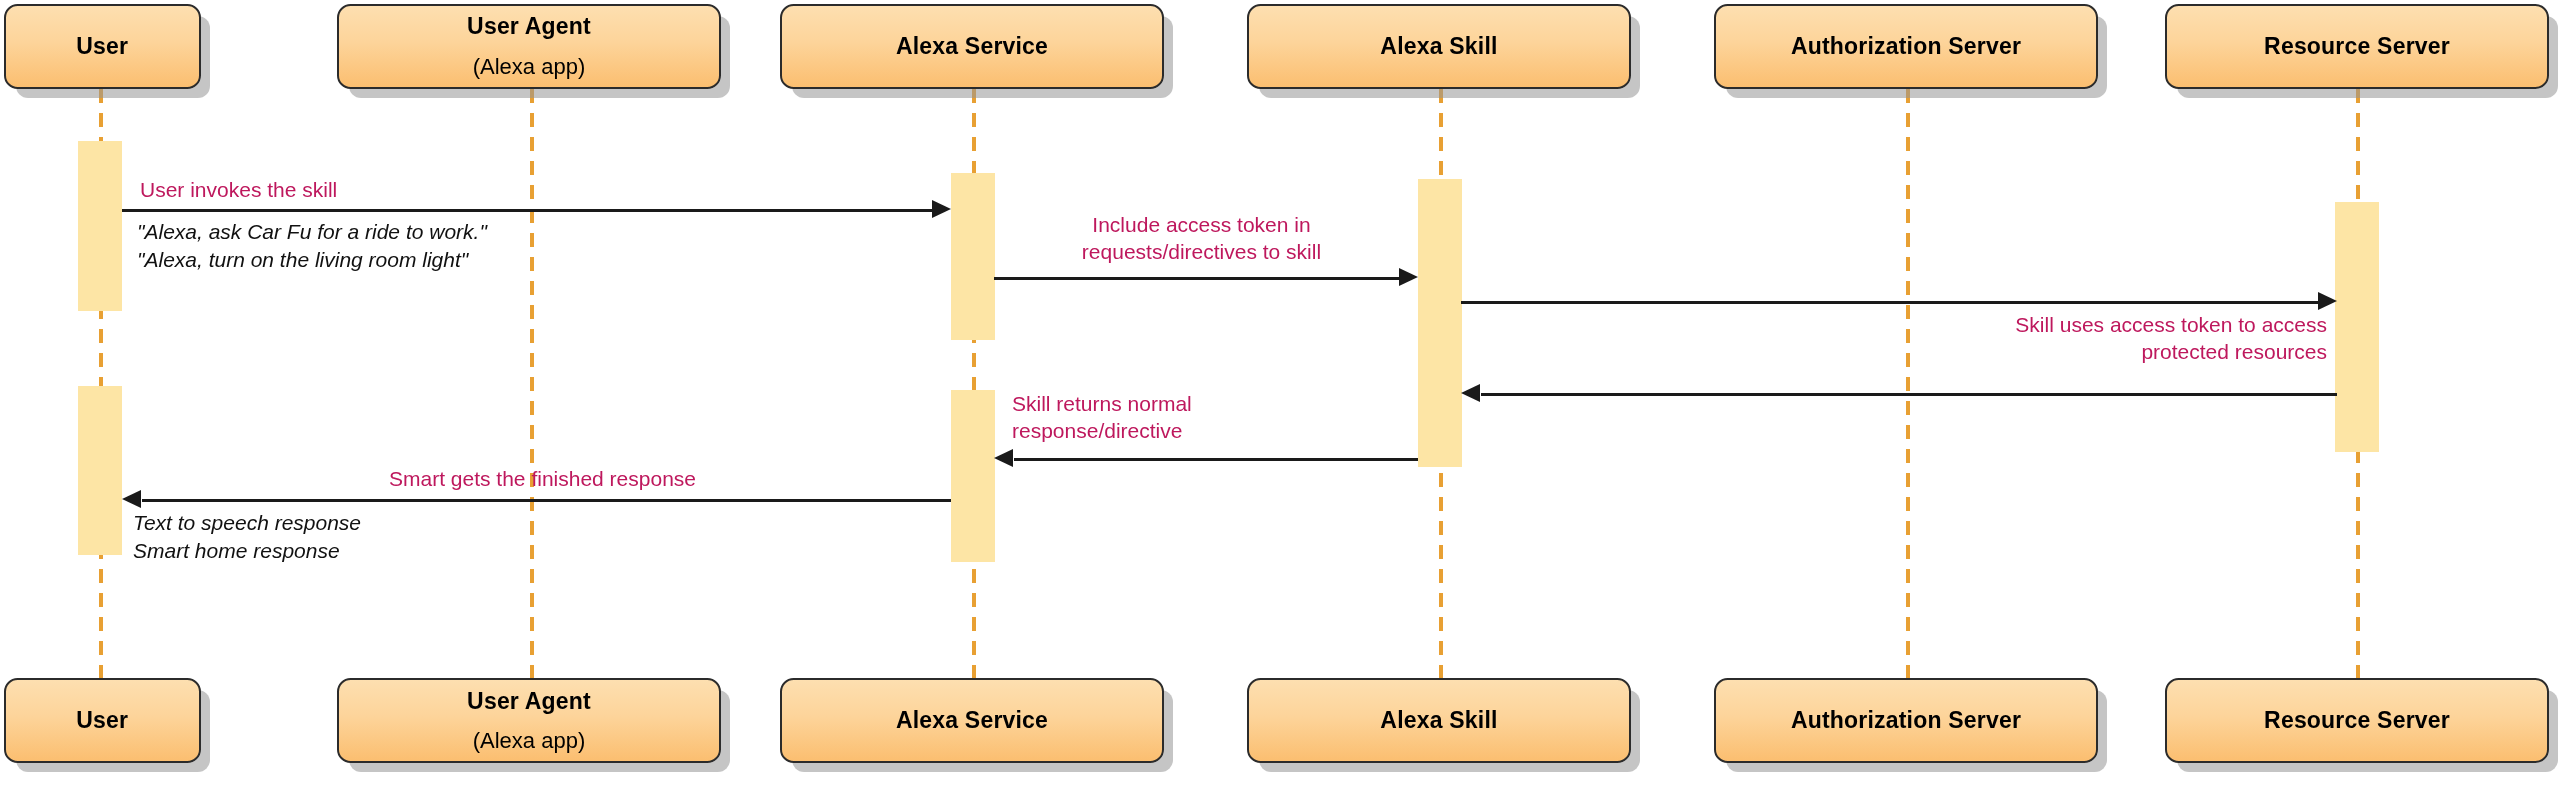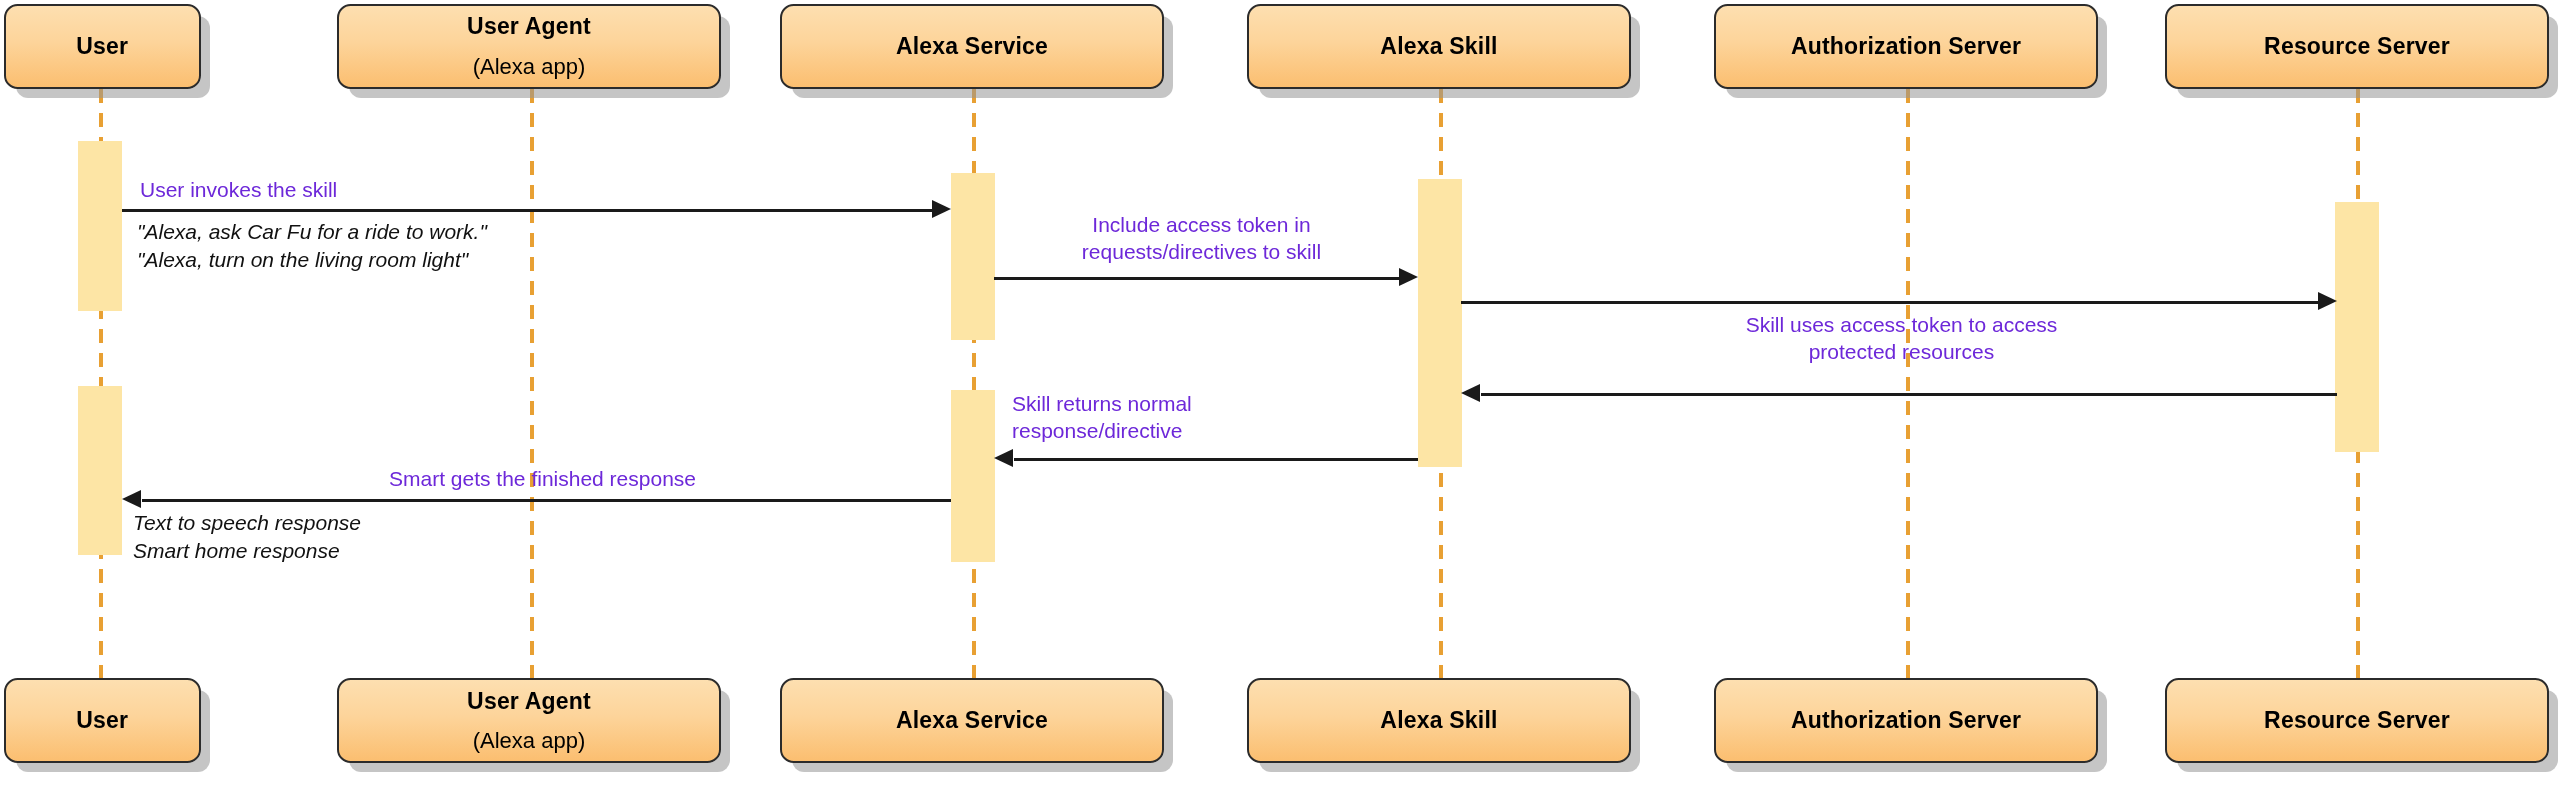--- a/index.html
+++ b/index.html
@@ -85,26 +85,26 @@
   .arrowhead.left {
     border-top: 9.8px solid transparent;
     border-bottom: 9.8px solid transparent;
     border-right: 19.6px solid #1a1a1a;
   }
 
   
   .msg-label {
     position: absolute;
     font-size: 21px;
-    color: #6d28d9;
+    color: #be185d;
     line-height: 1.3;
     white-space: pre-line;
   }
   .msg-label.center { text-align: center; }
-  .msg-label.right  { text-align: center; }
+  .msg-label.right  { text-align: right; }
   .msg-label.left   { text-align: left; }
 
   .note-text {
     position: absolute;
     font-size: 21px;
     font-style: italic;
     color: #111111;
     line-height: 1.32;
     white-space: pre-line;
     text-align: left;

